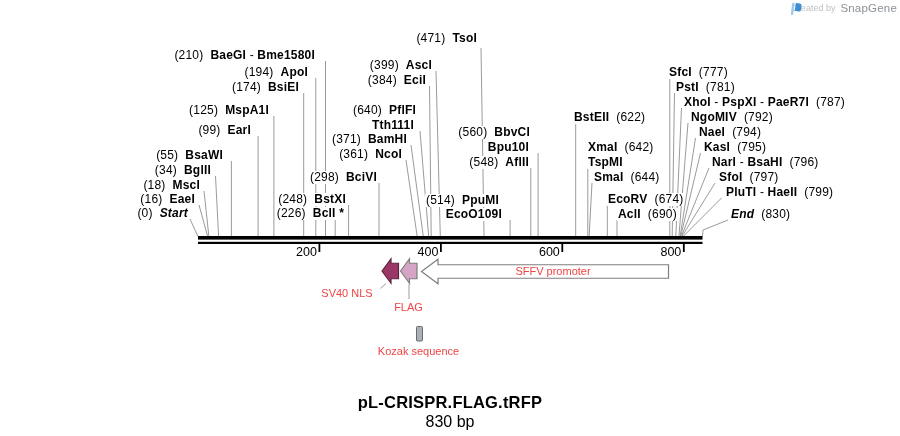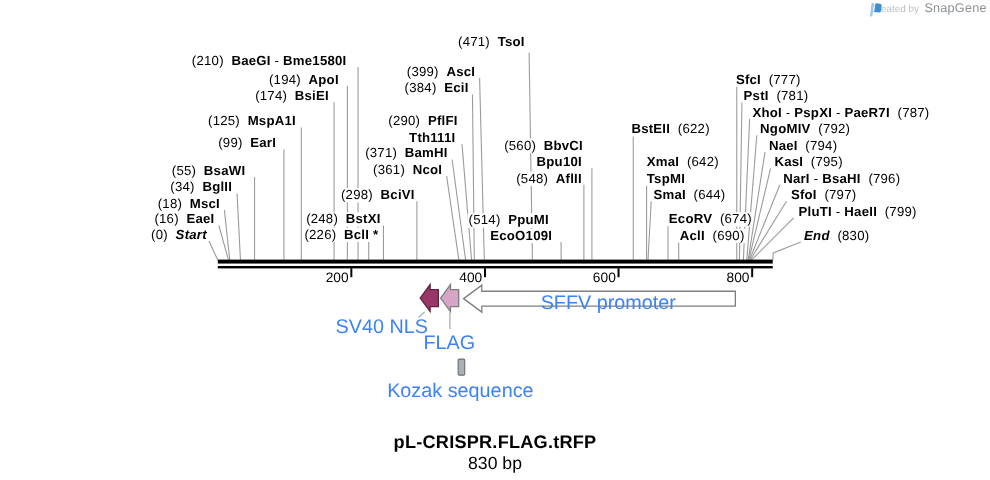--- a/index.html
+++ b/index.html
@@ -5,22 +5,22 @@
   html,body{margin:0;padding:0;background:#fff;}
   .canvas{position:relative;width:900px;height:436px;background:#ffffff;overflow:hidden;
           font-family:"Liberation Sans",sans-serif;color:#000;}
   svg{position:absolute;left:0;top:0;}
   .site{position:absolute;font-size:12px;line-height:13px;white-space:nowrap;
         background:#fff;letter-spacing:0.2px;padding:0 1px;}
   .site .n{font-weight:bold;}
   .site .i{font-style:italic;}
   .site .p,.site .d{font-weight:normal;}
   .g{display:inline-block;width:7px;}
-  .feature-label{position:absolute;font-size:18px;transform:translateX(-50%);
-                 white-space:nowrap;color:#3b82f6;}
+  .feature-label{position:absolute;font-size:11px;transform:translateX(-50%);
+                 white-space:nowrap;color:#ef4444;}
   .ruler-num{position:absolute;font-size:12.5px;}
   .map-title{position:absolute;left:0;width:900px;text-align:center;top:393px;
              font-size:16.5px;font-weight:bold;letter-spacing:0.2px;}
   .map-bp{position:absolute;left:0;width:900px;text-align:center;top:413px;font-size:16px;}
   .credit{position:absolute;top:2px;right:3px;display:flex;align-items:center;gap:5px;}
   .credit .by{font-size:9px;color:#bcbfc2;}
   .credit .brand{font-size:11.5px;color:#8b9196;letter-spacing:0.2px;}
 </style>
 </head>
 <body>
@@ -90,21 +90,21 @@
       <div class="site" style="right: 648px; top: 124px;"><span class="p">(99)</span><span class="g"></span><span class="n">EarI</span></div>
       <div class="site" style="right: 630px; top: 104px;"><span class="p">(125)</span><span class="g"></span><span class="n">MspA1I</span></div>
       <div class="site" style="right: 600px; top: 81px;"><span class="p">(174)</span><span class="g"></span><span class="n">BsiEI</span></div>
       <div class="site" style="right: 591px; top: 66px;"><span class="p">(194)</span><span class="g"></span><span class="n">ApoI</span></div>
       <div class="site" style="right: 584px; top: 49px;"><span class="p">(210)</span><span class="g"></span><span class="n">BaeGI</span><span class="d"> - </span><span class="n">Bme1580I</span></div>
       <div class="site" style="right: 555px; top: 207px;"><span class="p">(226)</span><span class="g"></span><span class="n">BclI</span><span class="n"> *</span></div>
       <div class="site" style="right: 553px; top: 193px;"><span class="p">(248)</span><span class="g"></span><span class="n">BstXI</span></div>
       <div class="site" style="right: 522px; top: 171px;"><span class="p">(298)</span><span class="g"></span><span class="n">BciVI</span></div>
       <div class="site" style="right: 497px; top: 148px;"><span class="p">(361)</span><span class="g"></span><span class="n">NcoI</span></div>
       <div class="site" style="right: 492px; top: 133px;"><span class="p">(371)</span><span class="g"></span><span class="n">BamHI</span></div>
-      <div class="site" style="right: 483px; top: 104px;"><span class="p">(290)</span><span class="g"></span><span class="n">PflFI</span></div>
+      <div class="site" style="right: 483px; top: 104px;"><span class="p">(640)</span><span class="g"></span><span class="n">PflFI</span></div>
       <div class="site" style="right: 485px; top: 119px;"><span class="n">Tth111I</span></div>
       <div class="site" style="right: 473px; top: 74px;"><span class="p">(384)</span><span class="g"></span><span class="n">EciI</span></div>
       <div class="site" style="right: 467px; top: 59px;"><span class="p">(399)</span><span class="g"></span><span class="n">AscI</span></div>
       <div class="site" style="right: 422px; top: 32px;"><span class="p">(471)</span><span class="g"></span><span class="n">TsoI</span></div>
       <div class="site" style="right: 400px; top: 194px;"><span class="p">(514)</span><span class="g"></span><span class="n">PpuMI</span></div>
       <div class="site" style="right: 397px; top: 208px;"><span class="n">EcoO109I</span></div>
       <div class="site" style="right: 370px; top: 156px;"><span class="p">(548)</span><span class="g"></span><span class="n">AflII</span></div>
       <div class="site" style="right: 369px; top: 126px;"><span class="p">(560)</span><span class="g"></span><span class="n">BbvCI</span></div>
       <div class="site" style="right: 370px; top: 141px;"><span class="n">Bpu10I</span></div>
       <div class="site" style="left: 573px; top: 111px;"><span class="n">BstEII</span><span class="g"></span><span class="p">(622)</span></div>

